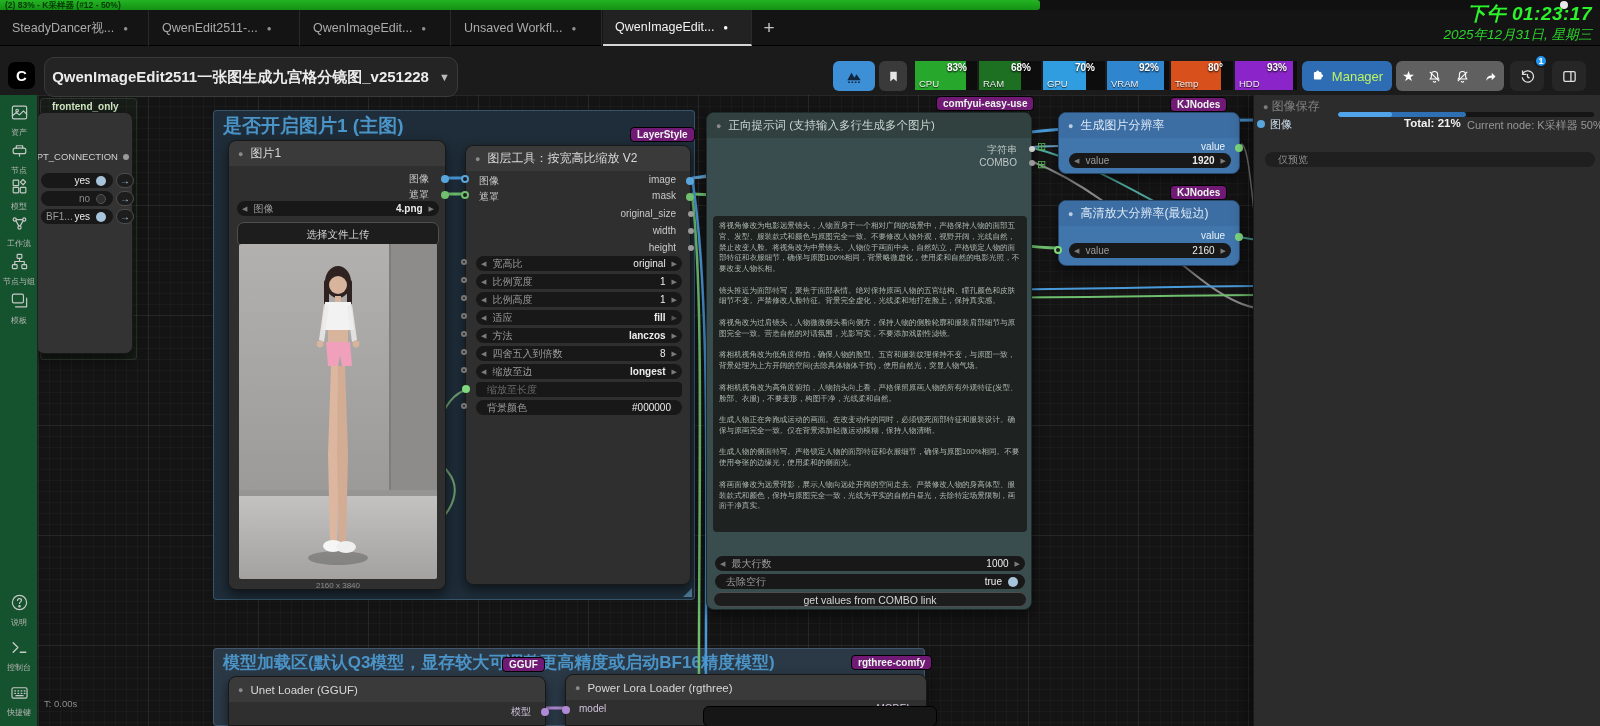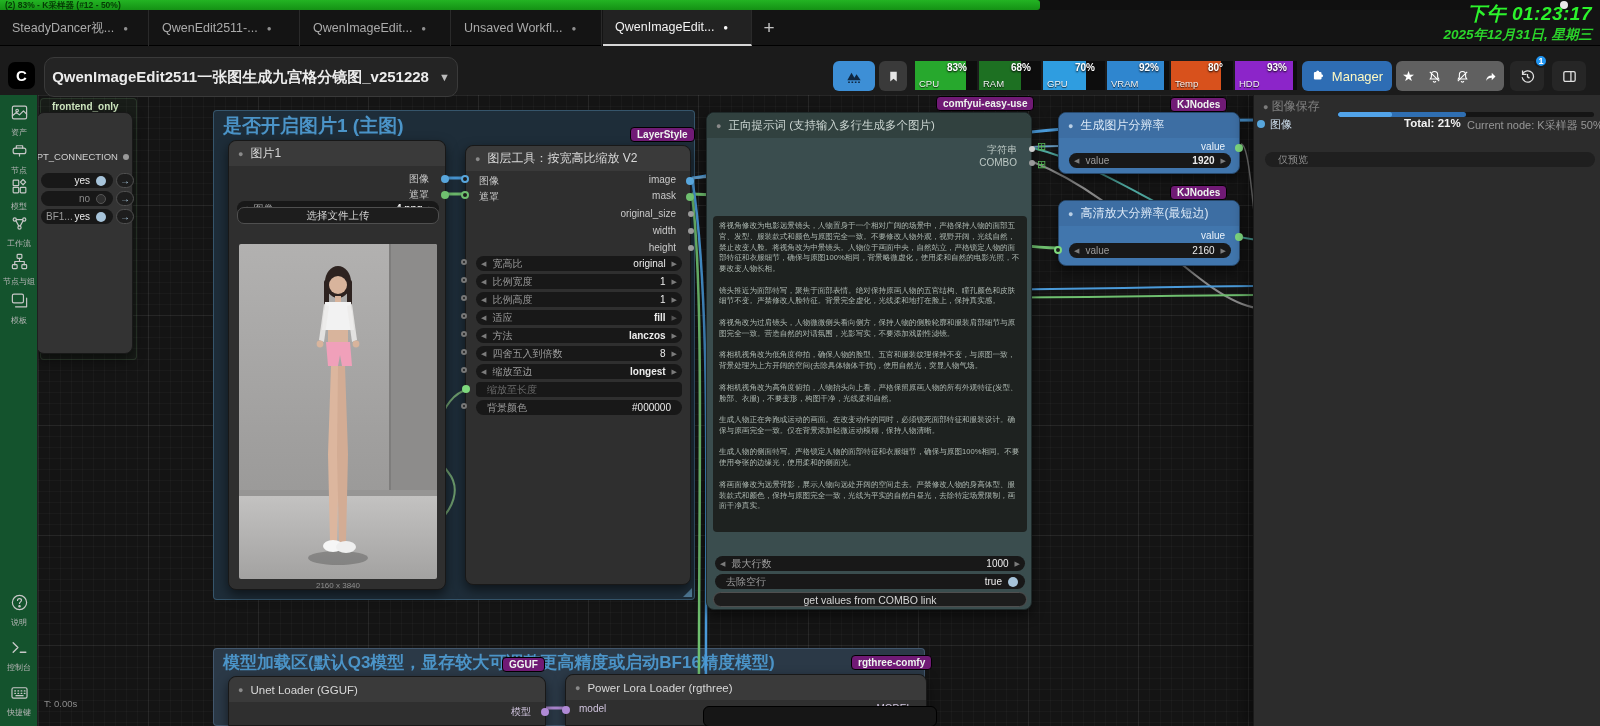--- a/index.html
+++ b/index.html
@@ -12,31 +12,31 @@
 #progressfill{height:10px;background:linear-gradient(#23b423,#149114);border-radius:0 3px 3px 0}
 #progresstext{left:5px;top:0;font-size:8.5px;font-weight:bold;color:#053a05;line-height:10px;z-index:41;white-space:nowrap}
 #corner-dot{left:1560px;top:1px;width:8px;height:8px;border-radius:50%;background:#e9e9e9;z-index:42}
 #tabbar{left:0;top:10px;width:1600px;height:36px;background:#141414;z-index:38;border-bottom:1px solid #000}
 .tab{position:absolute;top:0;height:36px;display:flex;align-items:center;padding:0 12px;border-right:1px solid #2a2a2a;color:#ababab;font-size:12.5px;white-space:nowrap;cursor:pointer}
 .tab .tdot{font-size:8px;color:#8f8f8f;margin-left:9px}
 .tab.active{background:#222;color:#f2f2f2;border-bottom:2px solid #d6d6d6}
 .tab.active .tdot{color:#fafafa}
 #tab-add{position:absolute;top:0;left:752px;width:34px;height:36px;color:#c2c2c2;font-size:19px;display:flex;align-items:center;justify-content:center;cursor:pointer}
 #clock-time{right:8px;top:1px;font-size:19px;font-weight:bold;font-style:italic;color:#2cf32c;z-index:45;letter-spacing:.5px}
-#clock-date{right:8px;top:26px;font-size:13.5px;font-weight:bold;font-style:italic;color:#2bd62b;z-index:45}
+#clock-date{right:8px;top:26px;font-size:13.5px;font-weight:normal;font-style:italic;color:#2bd62b;z-index:45}
 #toolbar{left:0;top:46px;width:1600px;height:49px;background:#1b1b1b;z-index:37}
 #logo{left:8px;top:16px;width:27px;height:27px;background:#000;border-radius:7px;color:#fff;font-weight:bold;font-size:15px;display:flex;align-items:center;justify-content:center;cursor:pointer}
 #wf-title{left:44px;top:11px;width:414px;height:40px;background:#242424;border:1px solid #3a3a3a;border-radius:10px;display:flex;align-items:center;justify-content:center;gap:10px;color:#ececec;font-size:15px;font-weight:bold;cursor:pointer;white-space:nowrap}
 #wf-title .chev{color:#bbb;font-size:11px}
 .tbtn{position:absolute;top:15px;height:30px;border-radius:6px;display:flex;align-items:center;justify-content:center;cursor:pointer}
 .meter{position:absolute;top:15px;width:62px;height:29px;background:#0d0d0d;overflow:hidden;cursor:default}
 .meter .fill{position:absolute;left:0;top:0;height:29px}
 .meter .mname{position:absolute;left:4px;bottom:1px;font-size:9.5px;color:rgba(255,255,255,.92);text-shadow:0 1px 1px rgba(0,0,0,.8)}
 .meter .mval{position:absolute;right:10px;top:1px;font-size:10px;font-weight:bold;color:#fff;text-shadow:0 1px 2px #000}
-#mgr{left:1302px;width:90px;background:#2e6db4;color:#fef9c3;font-size:13px;gap:7px}
+#mgr{left:1302px;width:90px;background:#2e6db4;color:#bef264;font-size:13px;gap:7px}
 #icongroup{left:1396px;top:15px;width:108px;height:30px;background:#606060;border-radius:6px;display:flex;align-items:center;justify-content:space-around;z-index:37;position:absolute}
 #hist{left:1510px;width:34px;background:#262626}
 #hist-badge{left:1534px;top:8px;width:14px;height:14px;border-radius:50%;background:#2196f3;color:#fff;font-size:9px;font-weight:bold;display:flex;align-items:center;justify-content:center;z-index:39;border:2px solid #1b1b1b}
 #paneltoggle{left:1552px;width:34px;background:#262626}
 #sidebar{left:0;top:95px;width:38px;height:631px;background:#14532d;border-right:1px solid #1f1f1f;z-index:36}
 .sb-item{position:absolute;left:0;width:38px;text-align:center;cursor:pointer}
 .sb-item .lab{display:block;font-size:8px;color:#b5b5b5;margin-top:1px}
 
 #canvas{left:38px;top:95px;width:1562px;height:631px;background-color:#141414;
 background-image:linear-gradient(rgba(255,255,255,.028) 1px,transparent 1px),linear-gradient(90deg,rgba(255,255,255,.028) 1px,transparent 1px),linear-gradient(rgba(255,255,255,.05) 1px,transparent 1px),linear-gradient(90deg,rgba(255,255,255,.05) 1px,transparent 1px);
@@ -134,21 +134,21 @@
     <div class="iorow" style="right:16px;top:31px"><span>图像</span></div>
     <span class="dot" style="right:-4px;top:34px;background:#58a6dc"></span>
     <div class="iorow" style="right:16px;top:47px"><span>遮罩</span></div>
     <span class="dot" style="right:-4px;top:50px;background:#6fbf6f"></span>
     <div class="w" style="left:8px;top:60px;width:202px">
       <span class="arr">◀</span>
       <span class="nm">图像</span>
       <span class="vl" style="font-weight:bold">4.png</span>
       <span class="arr">▶</span>
     </div>
-    <div class="btnw" style="left:8px;top:66px;width:202px;height:17px">
+    <div class="btnw" style="left:8px;top:81px;width:202px;height:25px">
         <span>选择文件上传</span>
       </div>
 
     <div class="abs" style="left:10px;top:103px;width:198px;height:335px;border-radius:2px;overflow:hidden">
       <svg width="198" height="335" viewBox="0 0 198 335">
         <defs>
           <linearGradient id="wall" x1="0" y1="0" x2="0" y2="1">
               <stop offset="0" stop-color="#b2b1b0"></stop>
               <stop offset="1" stop-color="#9b9a99"></stop>
             </linearGradient>

